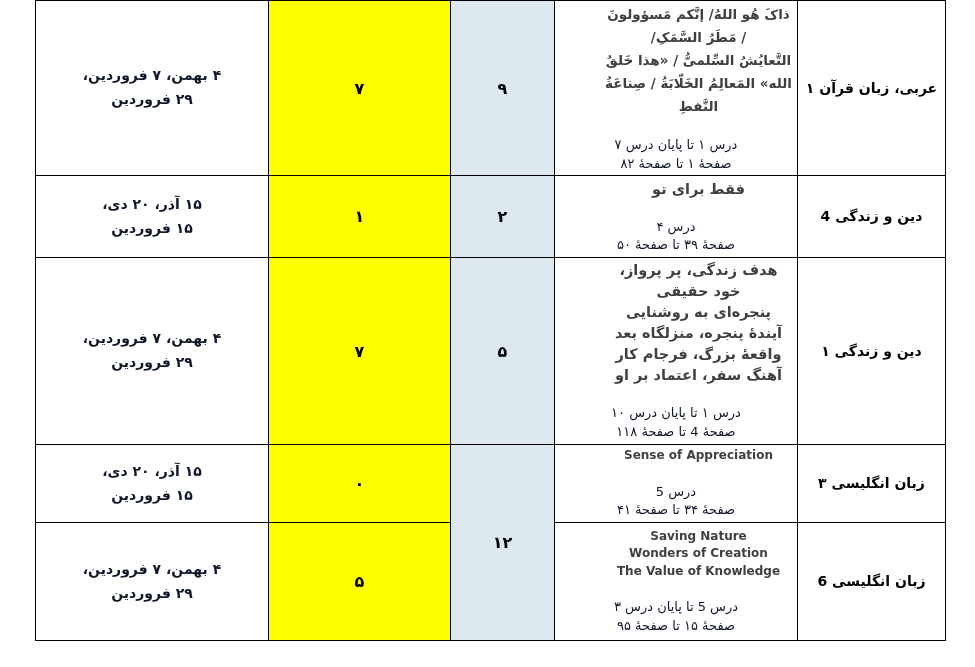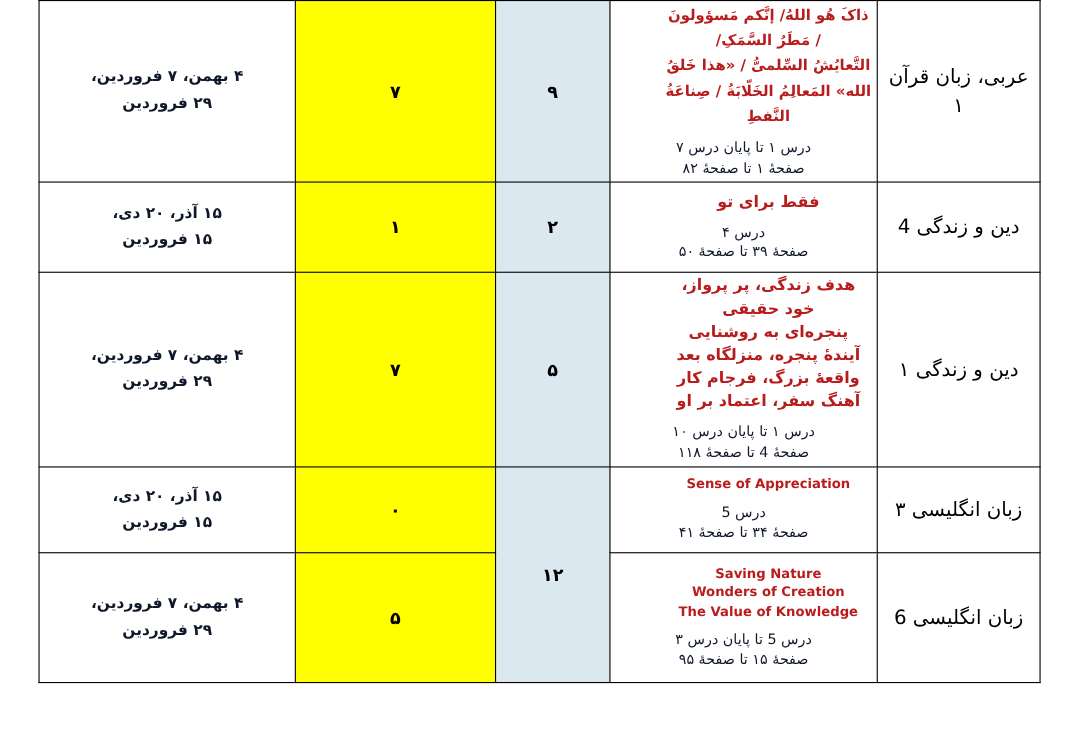--- a/index.html
+++ b/index.html
@@ -35,22 +35,22 @@
     background: #ffffff;
   }
   
   col.c-subject { width: 148px; }
   col.c-content { width: 243px; }
   col.c-count   { width: 104px; }
   col.c-weight  { width: 182px; }
   col.c-dates   { width: 233px; }
 
   td.subject {
-    font-weight: normal;
-    font-size: 18px;
+    font-weight: bold;
+    font-size: 14px;
     color: #000000;
     line-height: 1.5;
   }
   td.content {
     line-height: 1.45;
   }
   td.count {
     background: #dbe8f0 !important;
     font-weight: bold;
     font-size: 16px;
@@ -61,41 +61,41 @@
     font-size: 16px;
   }
   td.dates {
     font-size: 14px;
     line-height: 1.7;
     font-weight: bold;
   }
   .title-line {
     font-weight: bold;
     font-size: 14.5px;
-    color: #b91c1c;
+    color: #404040;
     display: block;
     margin-left: 45px;
   }
   .title-line.en {
     font-family: "DejaVu Sans", "Liberation Sans", sans-serif;
     font-size: 12px;
     direction: ltr;
   }
   .title-line.ar {
     font-size: 13.5px;
     line-height: 1.7;
   }
   .sub-line {
     font-size: 13px;
     font-weight: normal;
     display: block;
     color: #0f172a;
   }
   .content-titles { margin-bottom: 2px; }
-  .content-sub { margin-top: 8px; }
+  .content-sub { margin-top: 18px; }
   .bottom-strip {
     position: absolute;
     left: 0;
     bottom: 0;
     width: 975px;
     height: 22px;
     background: #ffffff;
   }
 </style>
 </head>

